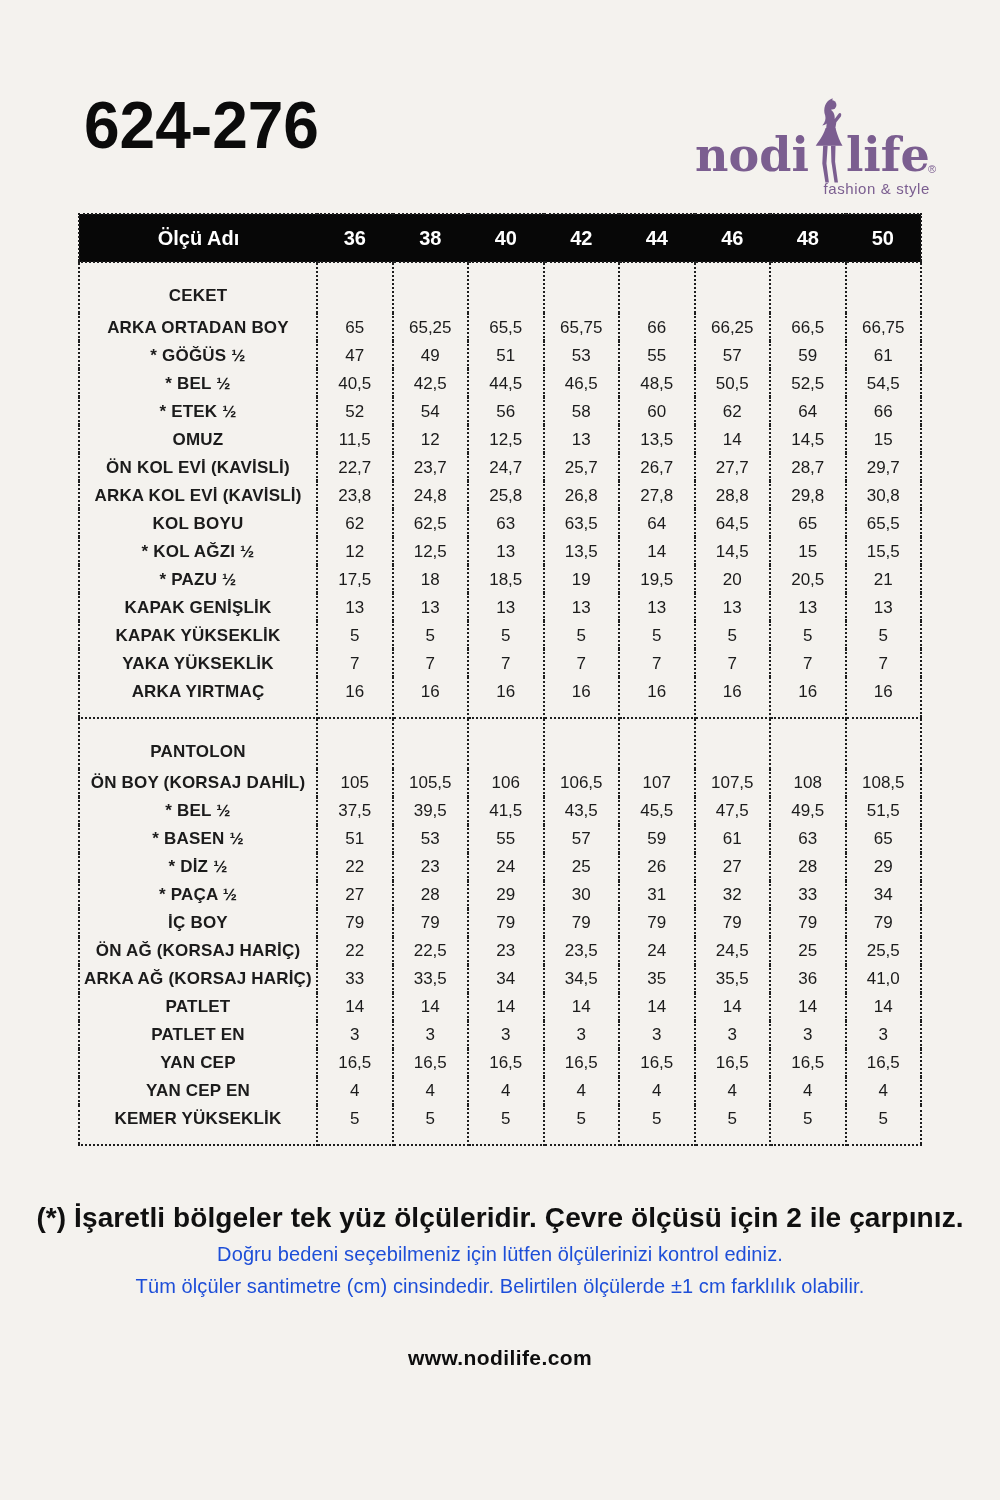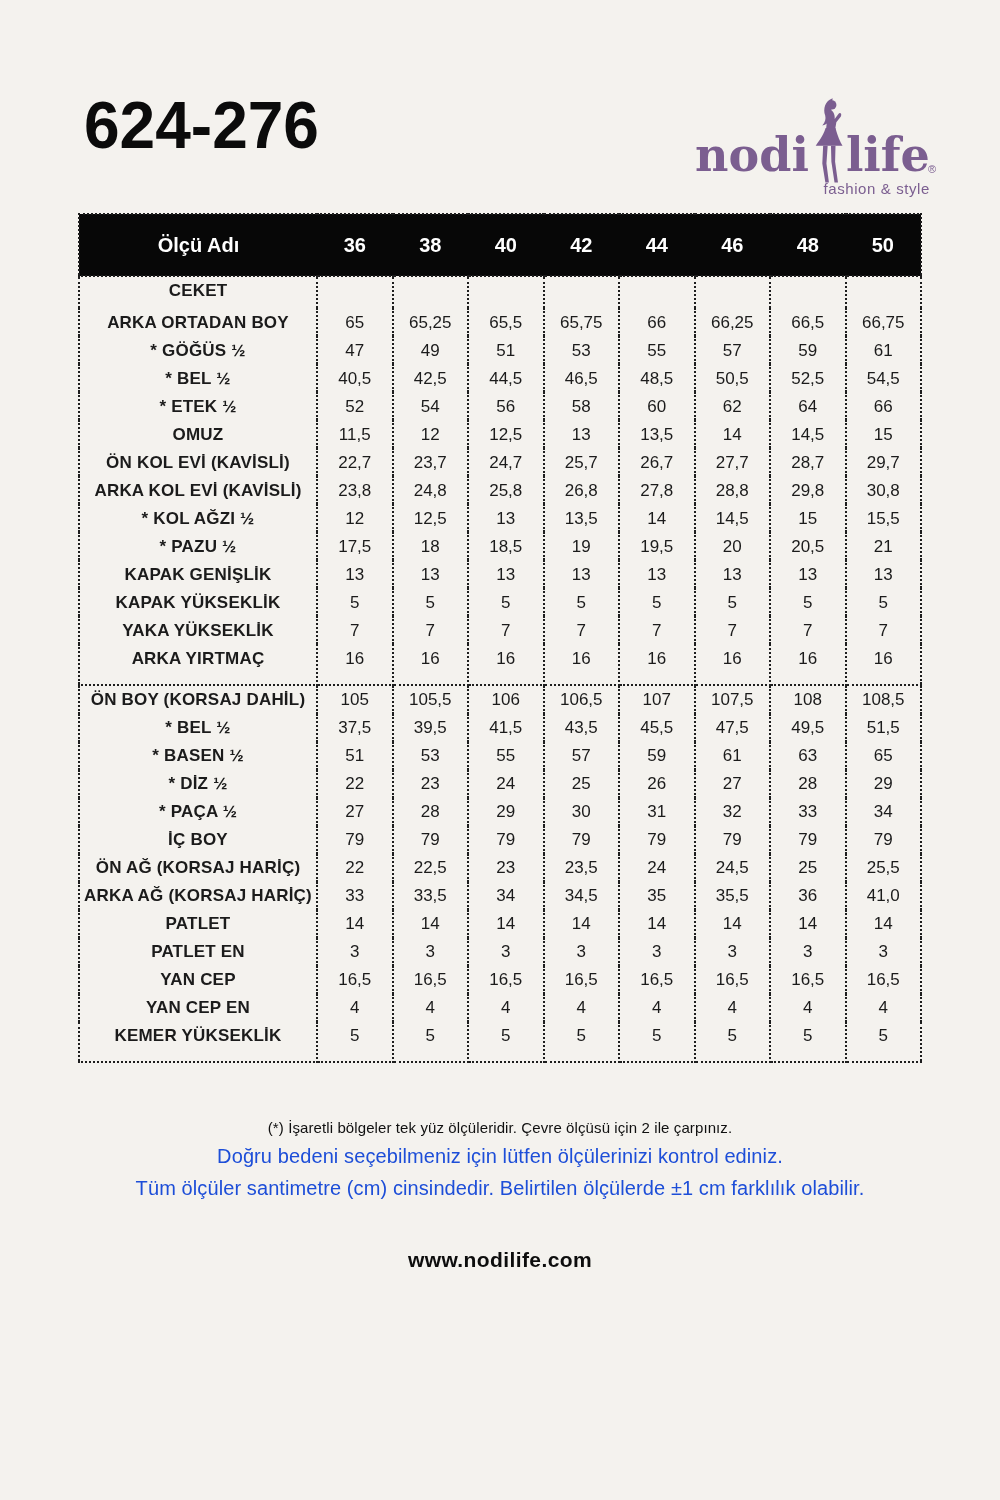--- a/index.html
+++ b/index.html
@@ -38,40 +38,40 @@
 
   
   .size-table {
     width: 844px; margin: 16px auto 0;
     border-collapse: collapse; table-layout: fixed;
     border: 2px dotted #1e1e1e;
   }
   .size-table col.label-col { width: 238px; }
   .size-table thead th {
     background: #070707; color: #ffffff;
-    font-size: 20px; font-weight: bold; height: 62px;
+    font-size: 20px; font-weight: bold; height: 48px;
     border-bottom: 2px dotted #1e1e1e;
     text-align: center; padding: 0;
   }
   .size-table td {
     text-align: center; font-size: 17px; line-height: 1;
     padding: 5.5px 2px;
     border-right: 2px dotted #1e1e1e;
     color: #1b1b1b;
   }
   .size-table td:last-child { border-right: none; }
   .label-cell { font-weight: bold; letter-spacing: 0.2px; }
   .section-title { font-weight: bold; }
-  .section-title-row td { padding-top: 5px; padding-bottom: 9px; }
+  .section-title-row td { padding-top: 24px; padding-bottom: 9px; }
   .section-last td { padding-bottom: 17px; border-bottom: 2px dotted #1e1e1e; margin-top: 9px; }
 
   
   .notes { margin-top: 56px; text-align: center; }
   .note-line { margin: 0 0 9px; font-size: 20px; color: #1d4ed8; letter-spacing: 0.1px; }
-  .note-line.bold { font-size: 15px; font-weight: normal; color: #101010; }
+  .note-line.bold { font-size: 28px; font-weight: bold; color: #101010; }
   .website {
     margin-top: 48px; text-align: center;
     font-size: 21px; font-weight: bold; color: #0d0d0d; letter-spacing: 0.4px;
   }
 </style>
 </head>
 <body>
 
 <div class="page">
 
@@ -205,20 +205,31 @@
           <td class="value-cell">23,8</td>
           <td class="value-cell">24,8</td>
           <td class="value-cell">25,8</td>
           <td class="value-cell">26,8</td>
           <td class="value-cell">27,8</td>
           <td class="value-cell">28,8</td>
           <td class="value-cell">29,8</td>
           <td class="value-cell">30,8</td>
         </tr>
         <tr>
+          <td class="label-cell">KOL BOYU</td>
+          <td class="value-cell">62</td>
+          <td class="value-cell">62,5</td>
+          <td class="value-cell">63</td>
+          <td class="value-cell">63,5</td>
+          <td class="value-cell">64</td>
+          <td class="value-cell">64,5</td>
+          <td class="value-cell">65</td>
+          <td class="value-cell">65,5</td>
+        </tr>
+        <tr>
           <td class="label-cell">* KOL AĞZI ½</td>
           <td class="value-cell">12</td>
           <td class="value-cell">12,5</td>
           <td class="value-cell">13</td>
           <td class="value-cell">13,5</td>
           <td class="value-cell">14</td>
           <td class="value-cell">14,5</td>
           <td class="value-cell">15</td>
           <td class="value-cell">15,5</td>
         </tr>
@@ -270,20 +281,31 @@
           <td class="label-cell">ARKA YIRTMAÇ</td>
           <td class="value-cell">16</td>
           <td class="value-cell">16</td>
           <td class="value-cell">16</td>
           <td class="value-cell">16</td>
           <td class="value-cell">16</td>
           <td class="value-cell">16</td>
           <td class="value-cell">16</td>
           <td class="value-cell">16</td>
         </tr>
+        <tr class="section-title-row">
+          <td class="label-cell section-title">PANTOLON</td>
+          <td class="value-cell"></td>
+          <td class="value-cell"></td>
+          <td class="value-cell"></td>
+          <td class="value-cell"></td>
+          <td class="value-cell"></td>
+          <td class="value-cell"></td>
+          <td class="value-cell"></td>
+          <td class="value-cell"></td>
+        </tr>
         <tr>
           <td class="label-cell">ÖN BOY (KORSAJ DAHİL)</td>
           <td class="value-cell">105</td>
           <td class="value-cell">105,5</td>
           <td class="value-cell">106</td>
           <td class="value-cell">106,5</td>
           <td class="value-cell">107</td>
           <td class="value-cell">107,5</td>
           <td class="value-cell">108</td>
           <td class="value-cell">108,5</td>

